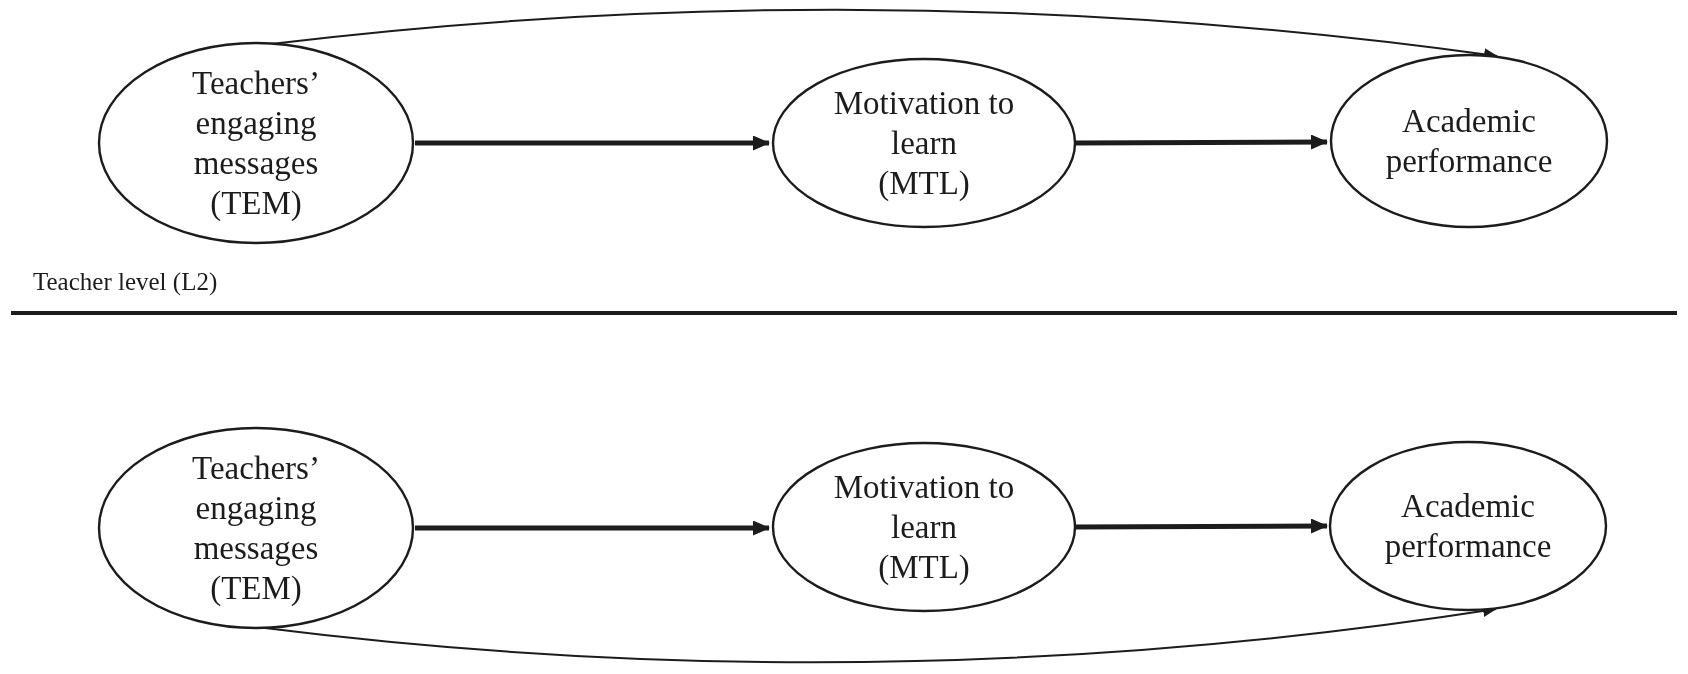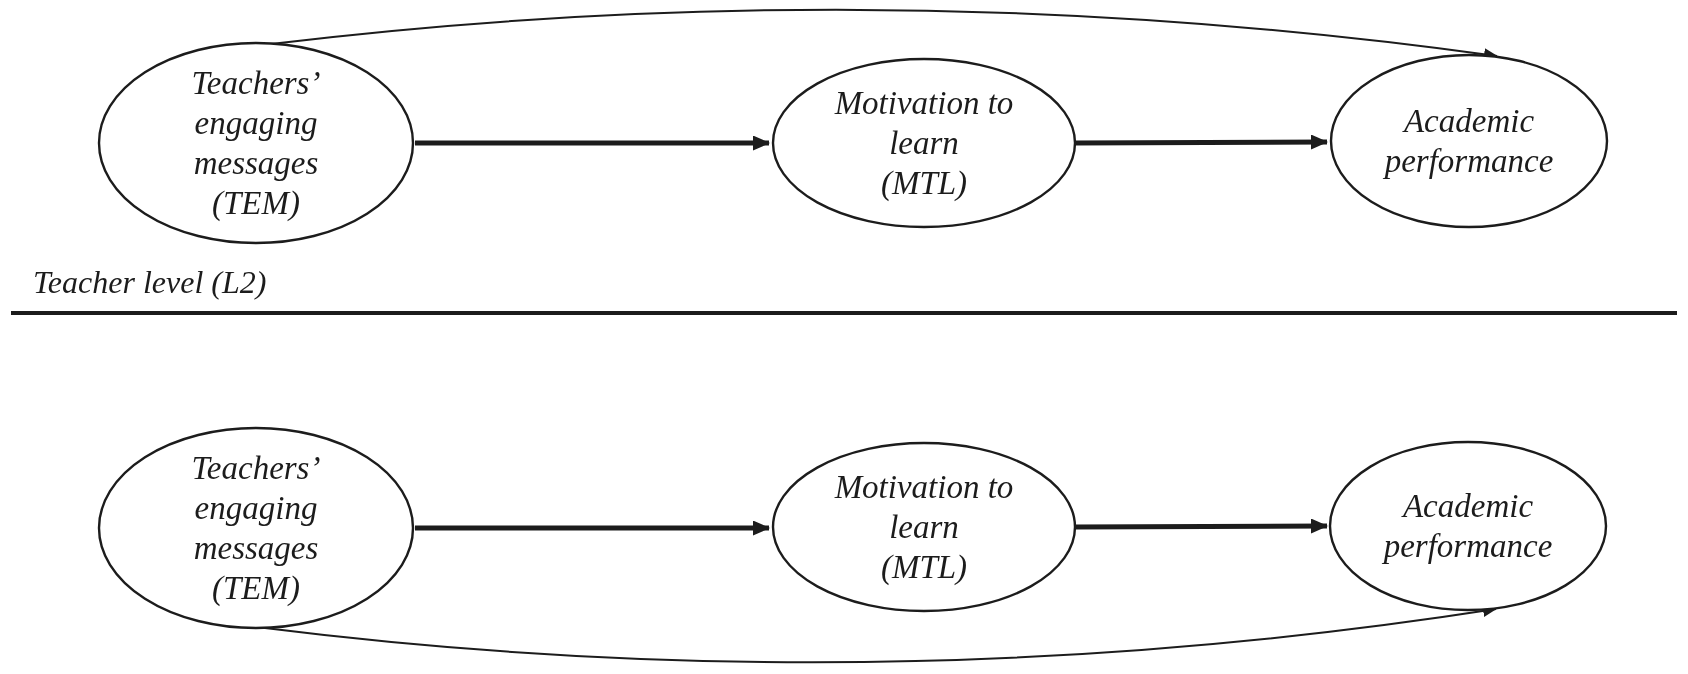--- a/index.html
+++ b/index.html
@@ -8,21 +8,20 @@
     background: #ffffff;
   }
   .canvas {
     position: relative;
     width: 1688px;
     height: 674px;
     background: #ffffff;
     overflow: hidden;
     font-family: "Liberation Serif", "DejaVu Serif", serif;
     color: #1c1c1c;
-    font-style: italic;
   }
   .edges-svg {
     position: absolute;
     left: 0;
     top: 0;
     width: 1688px;
     height: 674px;
     color: #1c1c1c;
   }
   .node-label {
@@ -40,21 +39,21 @@
   .node-label span { display: block; }
   .l2-tem { left: 99px;  top: 43px;  width: 314px; height: 200px; }
   .l2-mtl { left: 773px; top: 59px;  width: 302px; height: 168px; }
   .l2-ap  { left: 1331px; top: 55px; width: 276px; height: 172px; }
   .l1-tem { left: 99px;  top: 428px; width: 314px; height: 200px; }
   .l1-mtl { left: 773px; top: 443px; width: 302px; height: 168px; }
   .l1-ap  { left: 1330px; top: 442px; width: 276px; height: 168px; }
   .level-label {
     position: absolute;
     left: 33px;
-    font-size: 32px;
+    font-size: 25px;
     line-height: 34px;
     color: #1c1c1c;
     white-space: nowrap;
   }
   .teacher-level-label { top: 265px; }
   .student-level-label { top: 329px; }
 </style>
 </head>
 <body>
 

